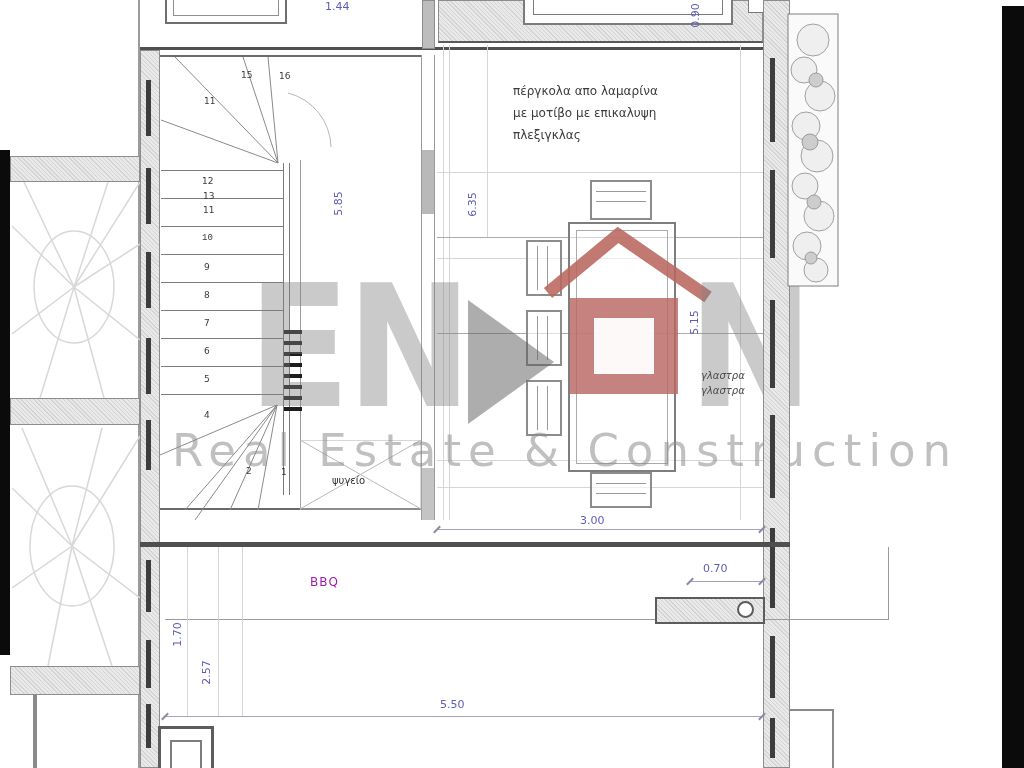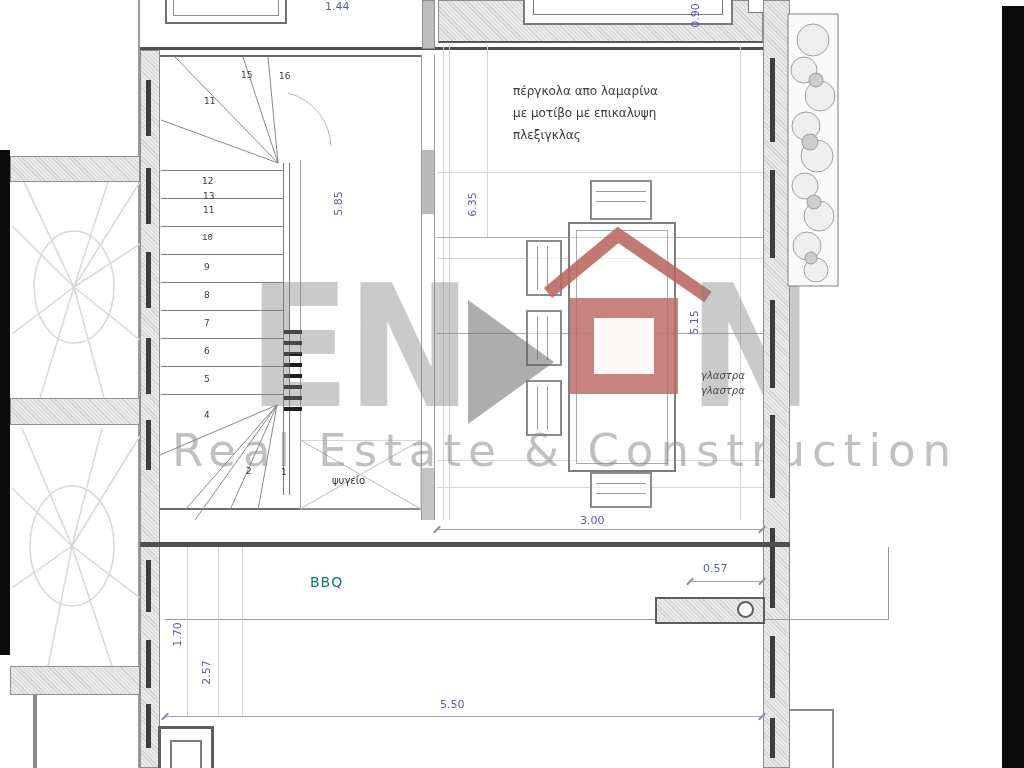--- a/index.html
+++ b/index.html
@@ -238,21 +238,21 @@
     <div>γλαστρα</div>
     <div>γλαστρα</div>
   </div>
 
   <div class="ln-dark" style="left:140px;top:542px;width:650px;height:5px;"></div>
   <div class="ln" style="left:165px;top:619px;width:724px;height:1px;"></div>
   <div class="ln" style="left:888px;top:547px;width:1px;height:72px;"></div>
   <div class="ln-faint" style="left:187px;top:547px;width:1px;height:170px;"></div>
   <div class="ln-faint" style="left:218px;top:547px;width:1px;height:170px;"></div>
   <div class="ln-faint" style="left:242px;top:547px;width:1px;height:170px;"></div>
-  <div class="note" style="left:310px;top:574px;font-size:14px;color:#0f766e;letter-spacing:1px;">BBQ</div>
+  <div class="note" style="left:310px;top:574px;font-size:12px;color:#a21caf;letter-spacing:1px;">BBQ</div>
 
   <div class="hatch" style="left:655px;top:597px;width:110px;height:27px;border:2px solid #5c5c5c;"></div>
   <div class="abs" style="left:737px;top:601px;width:17px;height:17px;border-radius:50%;background:#ffffff;border:2px solid #5c5c5c;box-sizing:border-box;"></div>
 
   <div class="abs" style="left:158px;top:726px;width:56px;height:42px;border:3px solid #5d5d5d;border-bottom:none;box-sizing:border-box;"></div>
   <div class="abs" style="left:170px;top:740px;width:32px;height:28px;border:2px solid #7d7d7d;border-bottom:none;box-sizing:border-box;"></div>
 
   <div class="ln" style="left:790px;top:709px;width:44px;height:2px;background:#8a8a8a;"></div>
   <div class="ln" style="left:832px;top:709px;width:2px;height:59px;background:#8a8a8a;"></div>
 
@@ -265,18 +265,18 @@
   <div class="dimline" style="left:690px;top:581px;width:73px;height:1px;"></div>
   <div class="tick" style="left:689px;top:577px;"></div>
   <div class="tick" style="left:761px;top:577px;"></div>
 
   <div class="dim" style="left:325px;top:0;">1.44</div>
   <div class="dim dim-v" style="left:670px;top:9px;">0.90</div>
   <div class="dim dim-v" style="left:313px;top:197px;">5.85</div>
   <div class="dim dim-v" style="left:447px;top:198px;">6.35</div>
   <div class="dim dim-v" style="left:669px;top:316px;">5.15</div>
   <div class="dim" style="left:580px;top:514px;">3.00</div>
-  <div class="dim" style="left:703px;top:562px;">0.57</div>
+  <div class="dim" style="left:703px;top:562px;">0.70</div>
   <div class="dim" style="left:440px;top:698px;">5.50</div>
   <div class="dim dim-v" style="left:152px;top:628px;">1.70</div>
   <div class="dim dim-v" style="left:181px;top:666px;">2.57</div>
 
 </div>
 
 </body></html>

